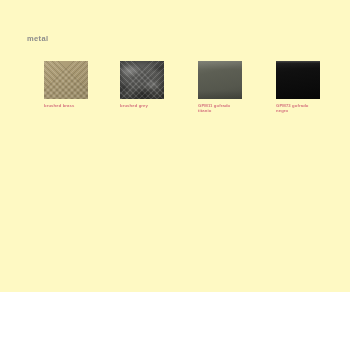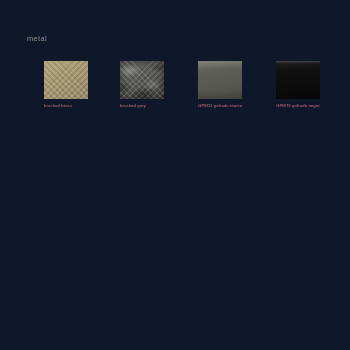--- a/index.html
+++ b/index.html
@@ -13,22 +13,23 @@
     height: 350px;
     font-family: "Liberation Sans", sans-serif;
     -webkit-font-smoothing: antialiased;
     overflow: hidden;
     position: relative;
   }
 
   #page {
     position: relative;
     width: 350px;
-    height: 350px;
-    background: #0f172a;
+    height: 292px;
+    background: #fef9c3;
+    font-weight: bold;
   }
 
   
   .section-title {
     position: absolute;
     left: 27px;
     top: 34px;
     font-size: 7.5px;
     line-height: 10px;
     letter-spacing: 0.35px;

